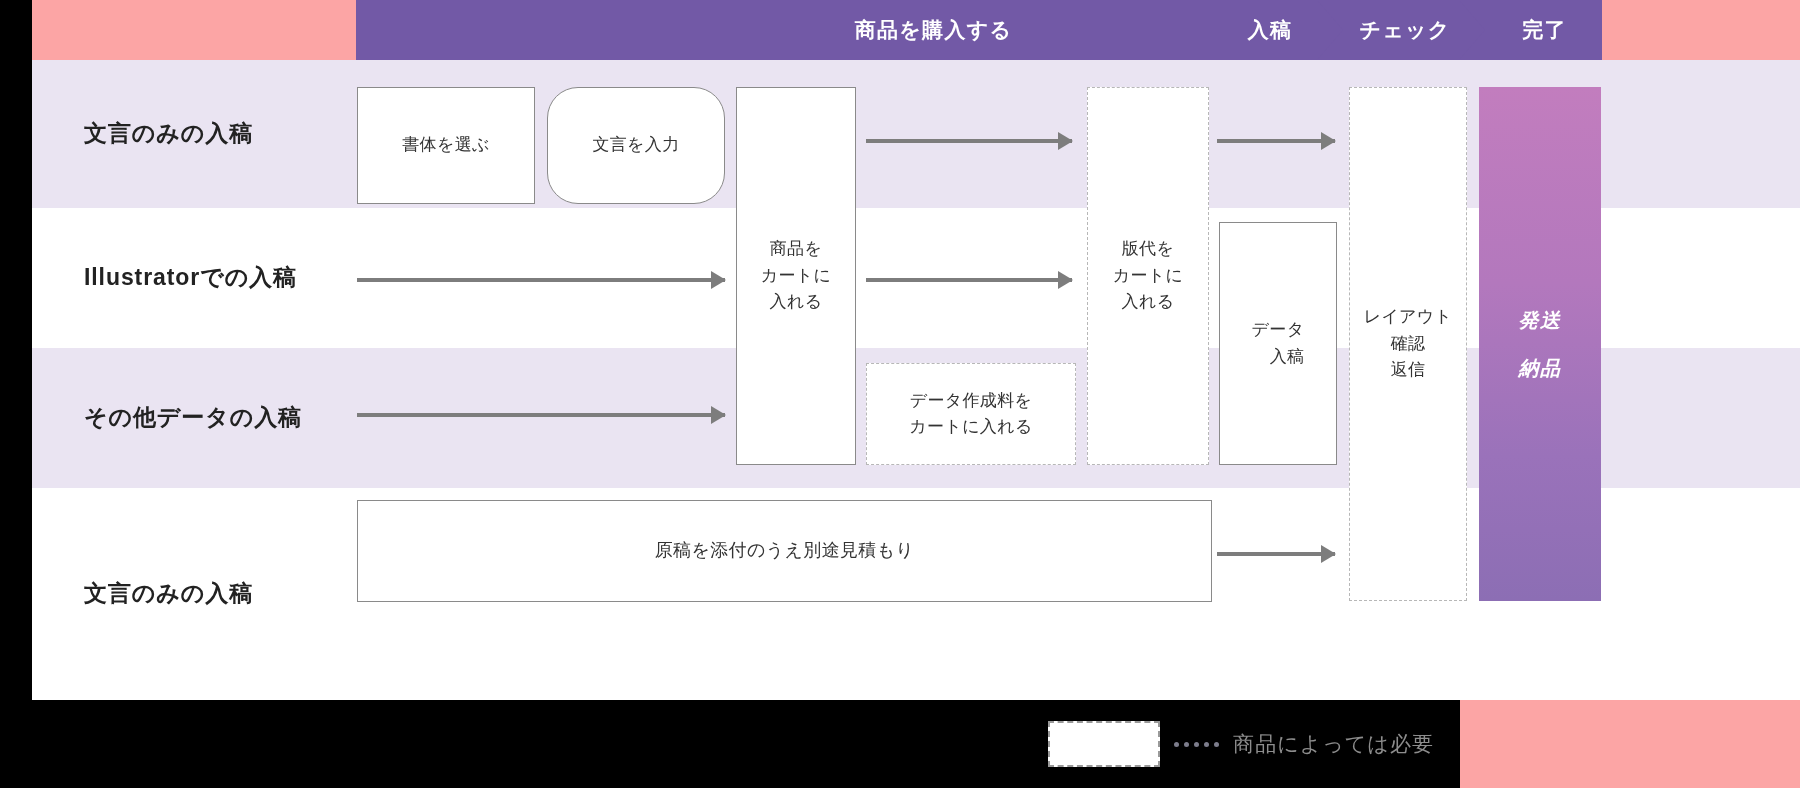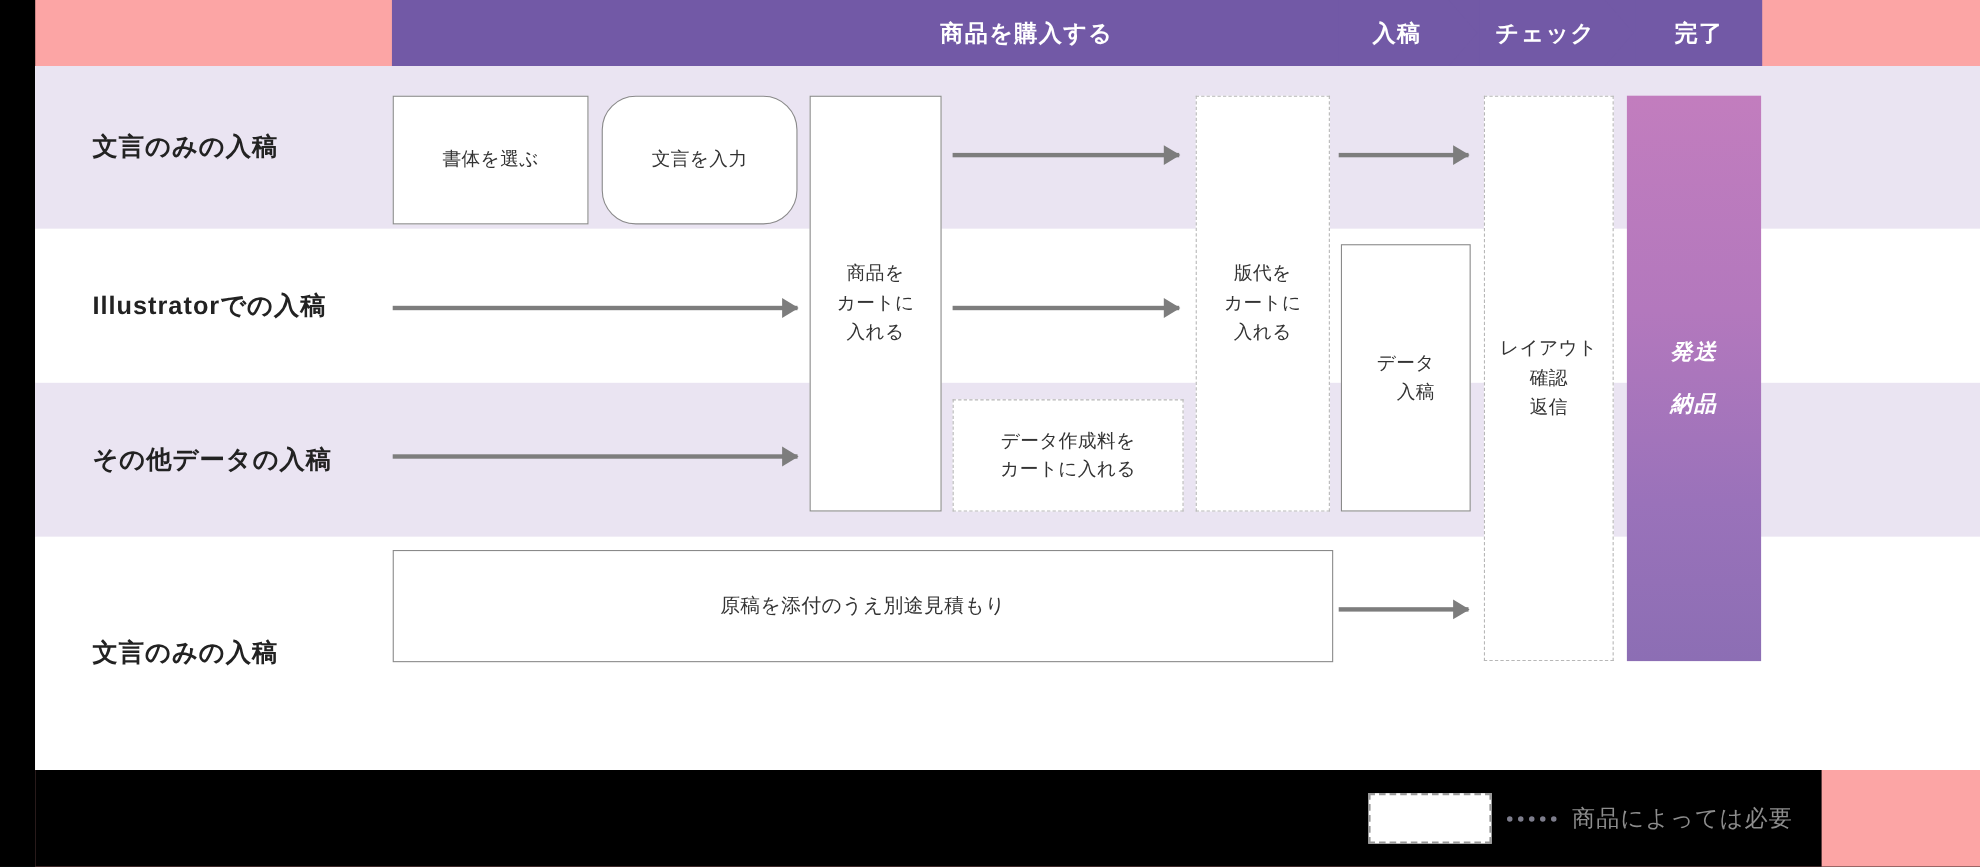--- a/index.html
+++ b/index.html
@@ -63,21 +63,21 @@
     content:"";position:absolute;right:-1px;top:50%;
     transform:translateY(-50%);
     width:0;height:0;
     border-left:15px solid #7d7d7d;
     border-top:9px solid transparent;
     border-bottom:9px solid transparent;
   }
 
   
   #legend{
-    position:absolute;left:0;top:700px;width:1624px;height:88px;
+    position:absolute;left:0;top:700px;width:1428px;height:88px;
     background:#000;display:flex;align-items:center;justify-content:flex-end;
     padding-right:26px;box-sizing:border-box;
   }
   #legend-swatch{
     width:112px;height:46px;background:#fff;border:2px dashed #9a9a9a;box-sizing:border-box;
   }
   #legend-dots{
     margin:0 14px;display:flex;align-items:center;gap:5px;
   }
   #legend-dots i{display:block;width:5px;height:5px;background:#7d7d8c;border-radius:50%;}

